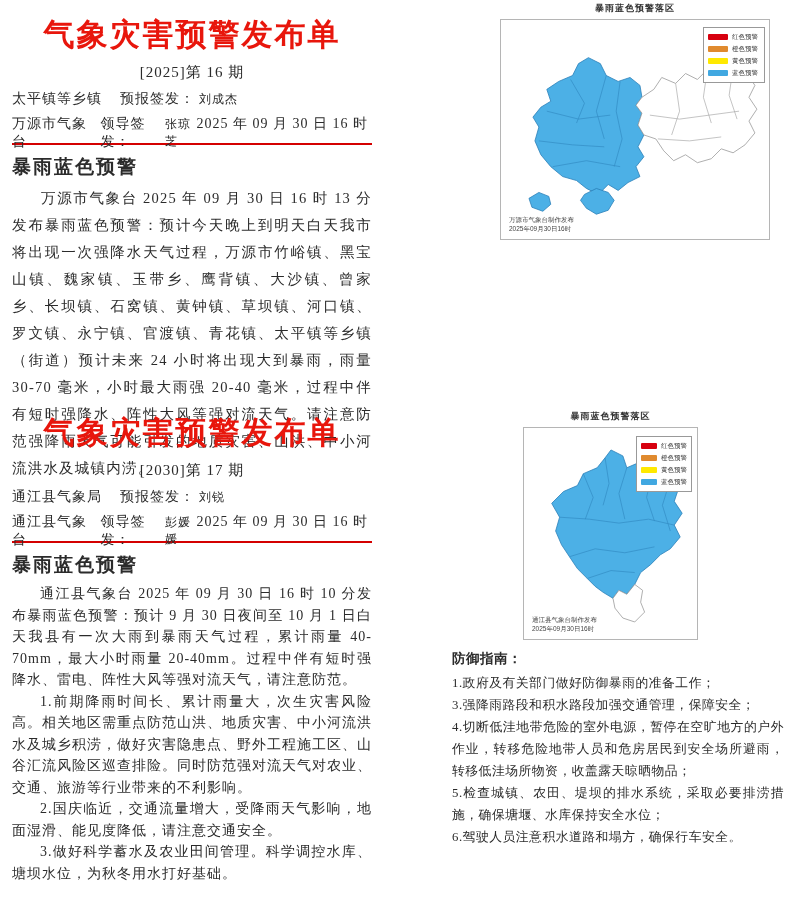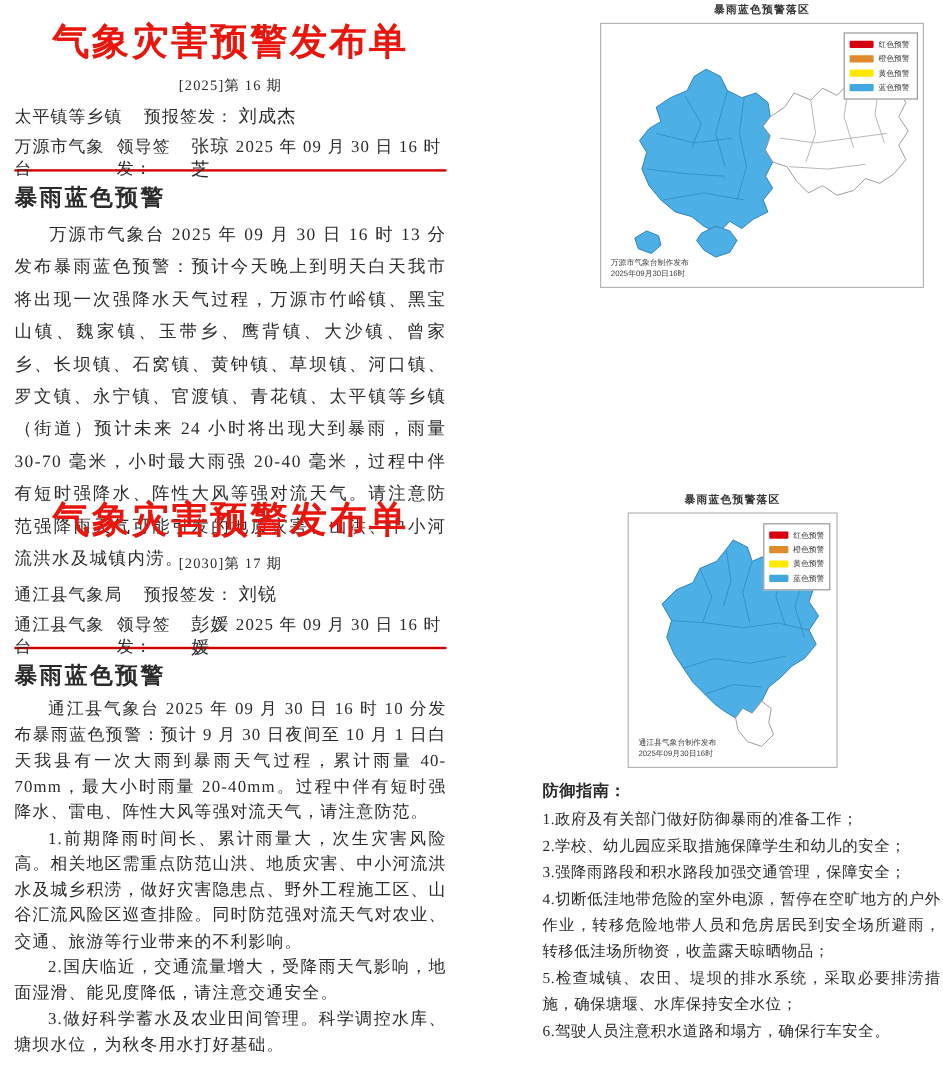--- a/index.html
+++ b/index.html
@@ -5,25 +5,25 @@
   * { margin:0; padding:0; box-sizing:border-box; }
   html,body { width:786px; height:899px; background:#ffffff; overflow:hidden; }
   body { font-family:"Liberation Serif","DejaVu Serif",serif; color:#2b2b2b; position:relative; }
 
   .doc { position:absolute; width:360px; }
   #doc1 { left:12px; top:8px; }
   #doc2 { left:12px; top:406px; }
 
   .doc-title { text-align:center; color:#e8160c; font-size:31px; font-weight:bold;
                letter-spacing:2px; margin:6px 0 7px 0; white-space:nowrap; }
-  .issue { text-align:center; font-size:12px; margin-bottom:8px; letter-spacing:1px; }
+  .issue { text-align:center; font-size:15px; margin-bottom:8px; letter-spacing:1px; }
   .sign-row { display:flex; align-items:baseline; font-size:14px; height:25px; letter-spacing:1px; }
   .sign-org { width:100px; }
   .sign-label { margin-left:8px;font-family:Liberation Mono, monospace; }
-  .sign-name { margin-left:4px; font-size:15px; }
+  .sign-name { margin-left:4px; font-size:12px; }
   .sign-date { margin-left:auto; padding-right:4px; font-size:14px; white-space:nowrap; }
   .red-line { border-bottom:2.5px solid #d40000; margin-top:3px; }
   .warning-title { text-align:left; font-size:19px; font-weight:bold; margin:9px 0 5px 0; letter-spacing:2px; }
   .body-text { font-size:14.5px; line-height:27px; text-align:justify; text-indent:2em; letter-spacing:1.2px; }
   #doc2 .body-text, #doc2 .analysis-item, #doc2 .analysis-heading {
      font-size:14px; line-height:21.5px; letter-spacing:1px; }
   .analysis-heading { text-indent:2em; margin-top:1px; }
   .analysis-item { text-align:justify; text-indent:2em; }
 
   .map-panel { position:absolute; }
@@ -191,18 +191,17 @@
     <div class="attribution">
       <div>通江县气象台制作发布</div>
       <div>2025年09月30日16时</div>
     </div>
   </div>
 </section>
 
 <section id="guide">
   <div class="guide-heading">防御指南：</div>
   <div class="guide-item">1.政府及有关部门做好防御暴雨的准备工作；</div>
-  <div class="guide-item">2.学校、幼儿园应采取措施保障学生和幼儿的安全；</div>
   <div class="guide-item">3.强降雨路段和积水路段加强交通管理，保障安全；</div>
   <div class="guide-item">4.切断低洼地带危险的室外电源，暂停在空旷地方的户外作业，转移危险地带人员和危房居民到安全场所避雨，转移低洼场所物资，收盖露天晾晒物品；</div>
   <div class="guide-item">5.检查城镇、农田、堤坝的排水系统，采取必要排涝措施，确保塘堰、水库保持安全水位；</div>
   <div class="guide-item">6.驾驶人员注意积水道路和塌方，确保行车安全。</div>
 </section>
 
 </body></html>

